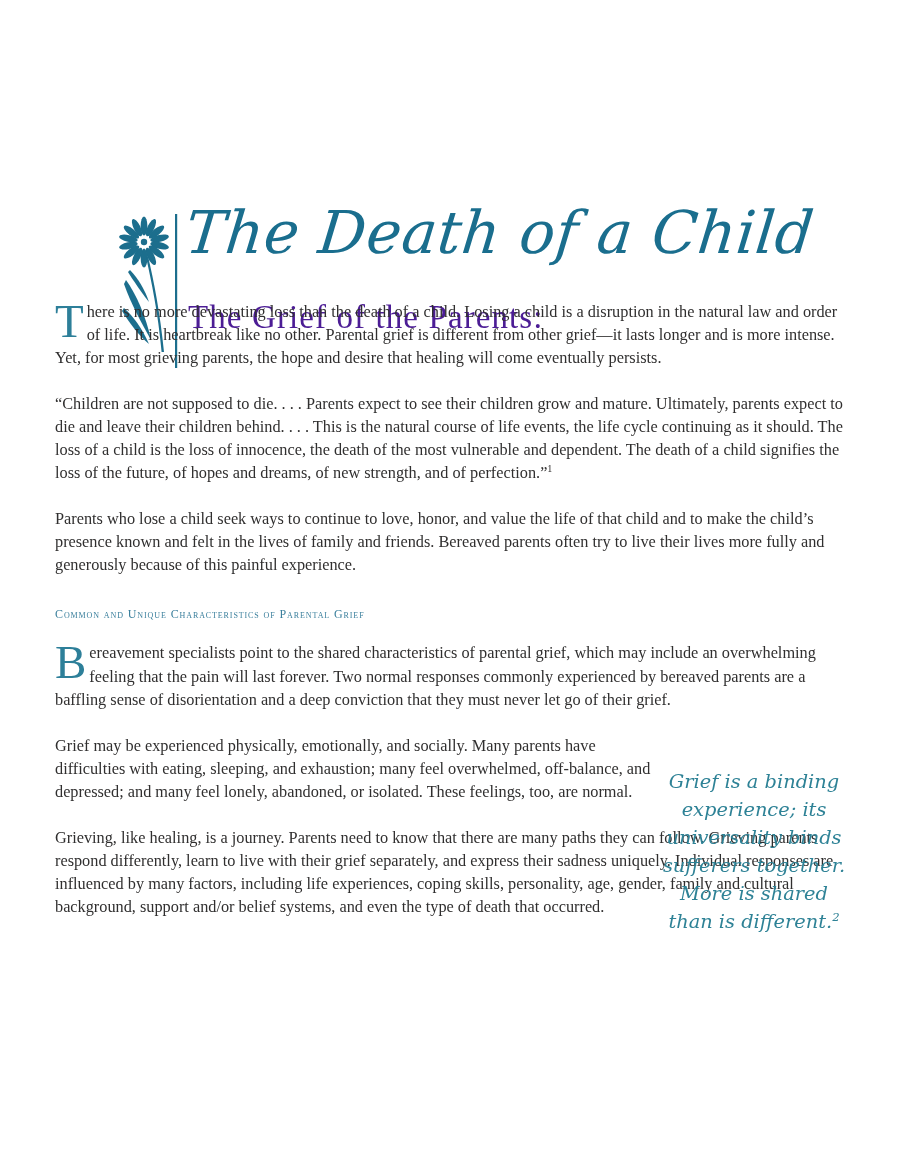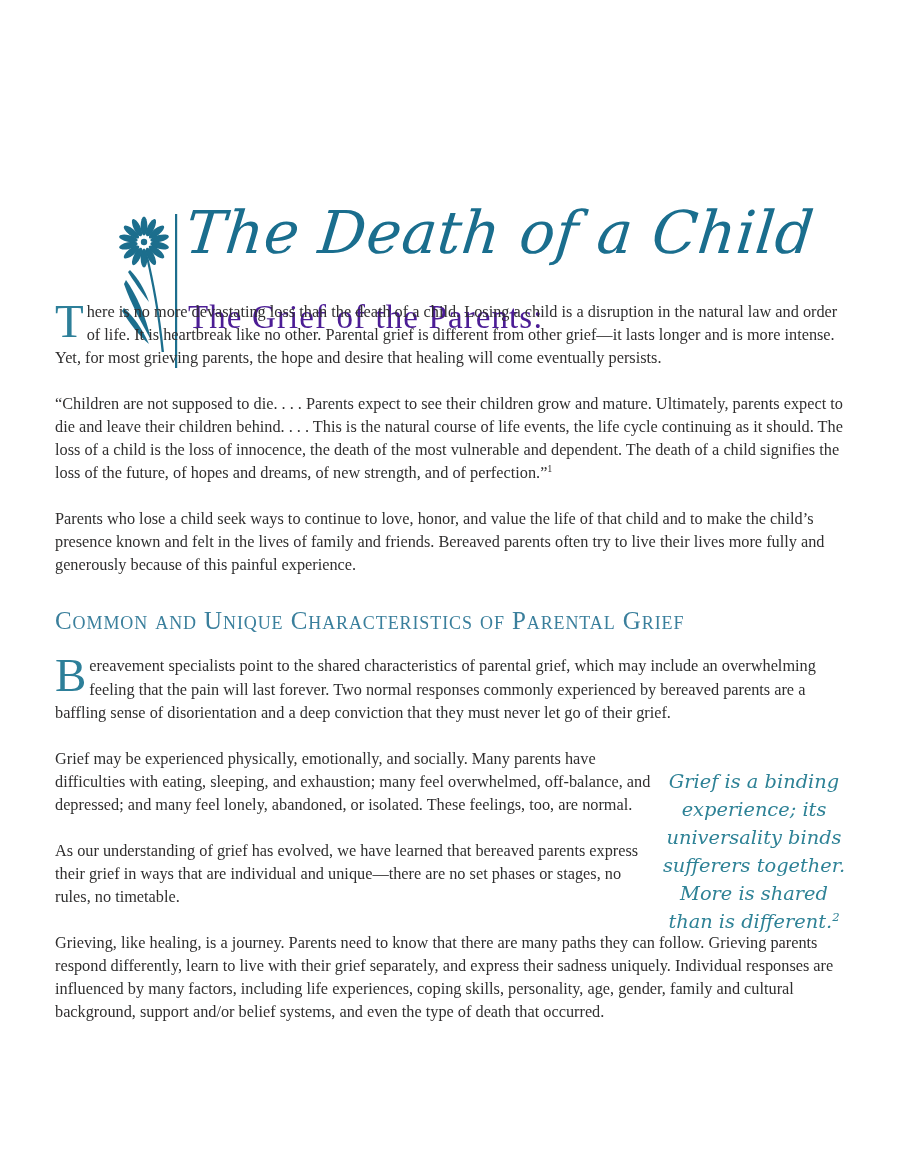--- a/index.html
+++ b/index.html
@@ -108,21 +108,21 @@
 
   sup.fn {
     font-size: 0.62em;
     vertical-align: super;
     line-height: 0;
   }
 
   h2.section-heading {
     margin: 31px 0 19px 0;
     font-family: "Liberation Serif", "DejaVu Serif", serif;
-    font-size: 25px;
+    font-size: 12px;
     font-weight: 400;
     font-variant: small-caps;
     letter-spacing: 0.9px;
     color: #3a7f9c;
   }
 
   
   .pullquote {
     position: absolute;
     left: 662px;
@@ -198,20 +198,19 @@
     <p class="body">Parents who lose a child seek ways to continue to love, honor, and value the life of that child and to make the child’s presence known and felt in the lives of family and friends. Bereaved parents often try to live their lives more fully and generously because of this painful experience.</p>
 
     <h2 class="section-heading">Common and Unique Characteristics of Parental Grief</h2>
 
     <p class="body dropcap-para">
       <span class="dropcap">B</span><span>ereavement specialists point to the shared characteristics of parental grief, which may include an overwhelming feeling that the pain will last forever. Two normal responses commonly experienced by bereaved parents are a baffling sense of disorientation and a deep conviction that they must never let go of their grief.</span>
     </p>
 
     <p class="body narrow">Grief may be experienced physically, emotionally, and socially. Many parents have difficulties with eating, sleeping, and exhaustion; many feel overwhelmed, off-balance, and depressed; and many feel lonely, abandoned, or isolated. These feelings, too, are normal.</p>
 
-    <p class="body narrow">As our understanding of grief has evolved, we have learned that bereaved parents express their grief in ways that are individual and unique—there are no set phases or stages, no rules, no timetable.</p>
 
     <p class="body">Grieving, like healing, is a journey. Parents need to know that there are many paths they can follow. Grieving parents respond differently, learn to live with their grief separately, and express their sadness uniquely.  Individual responses are influenced by many factors, including life experiences, coping skills, personality, age, gender, family and cultural background, support and/or belief systems, and even the type of death that occurred.</p>
   </div>
 
   <div class="pullquote"><span>Grief is a binding experience; its universality binds sufferers together. More is shared than is different.</span><sup class="fn">2</sup></div>
 
 </div>
 
 </body></html>

